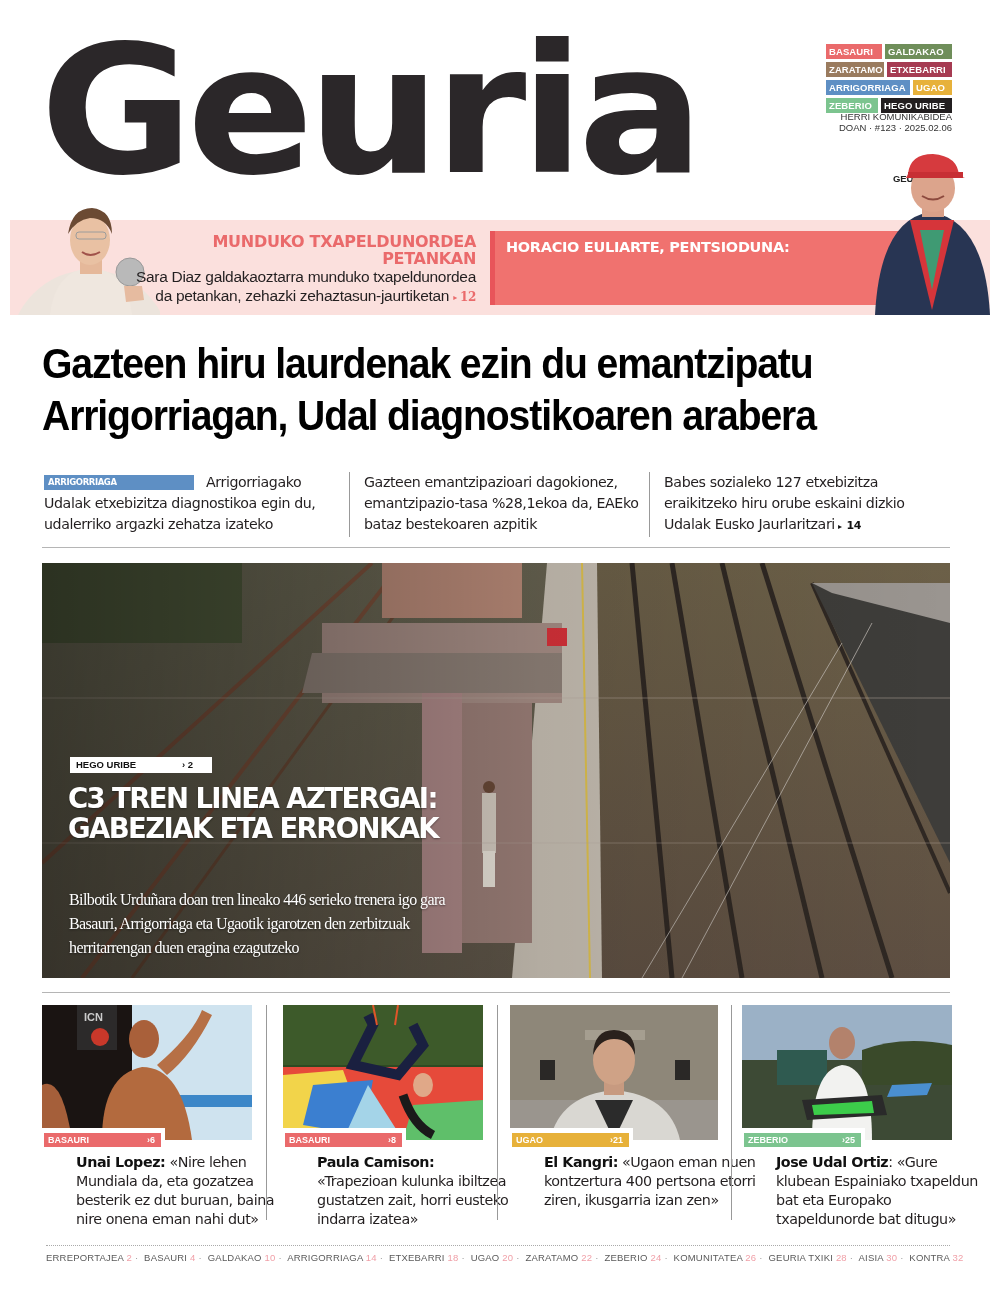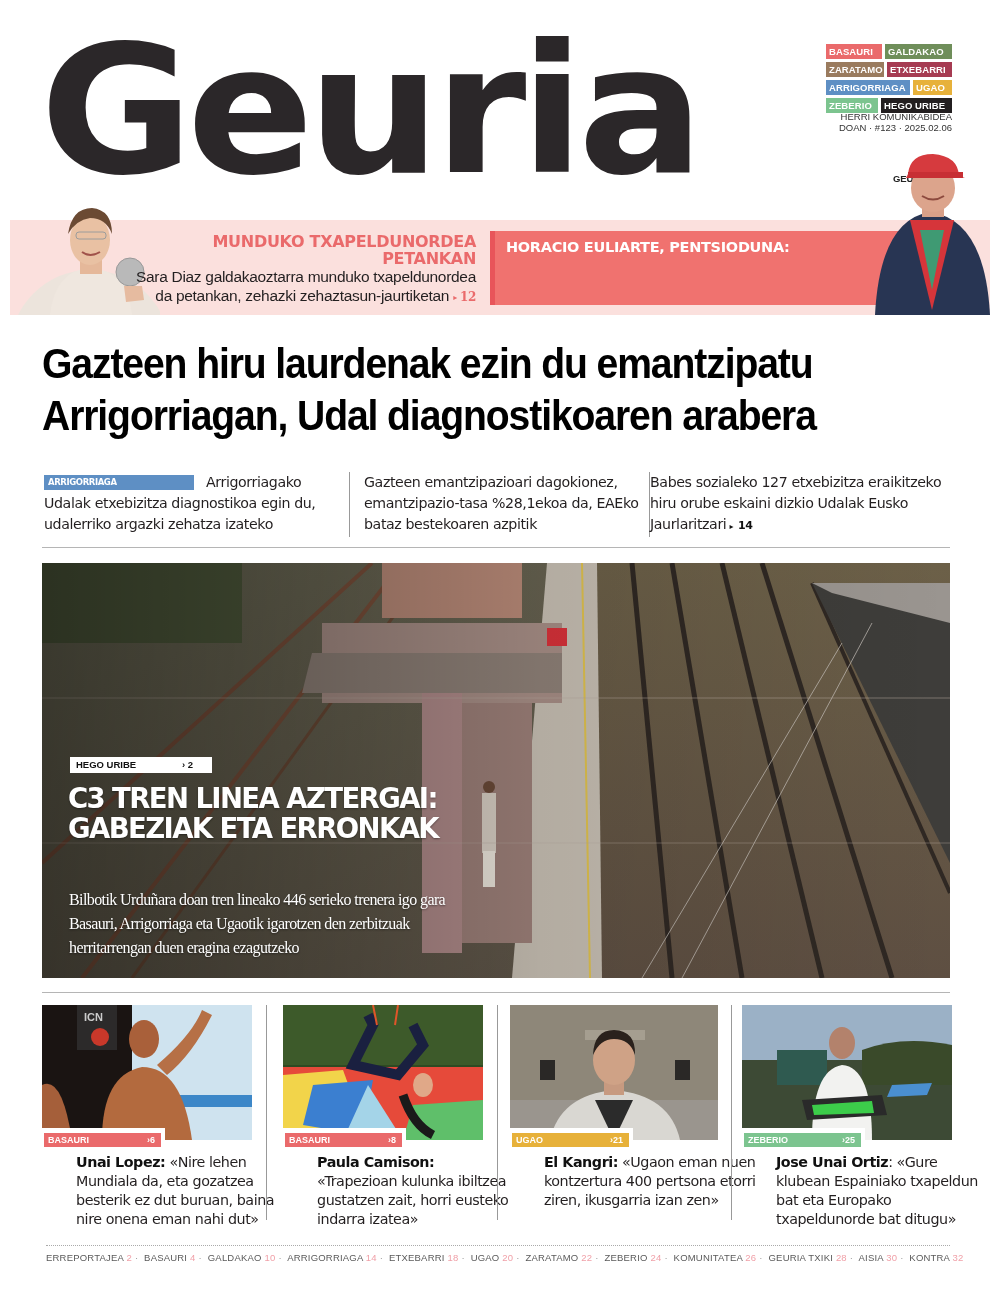--- a/index.html
+++ b/index.html
@@ -31,21 +31,21 @@
   .teaser-right .pg { color: #fff; }
 
   
   .headline { position: absolute; left: 42px; top: 338px; width: 920px; font-family: "Liberation Sans", sans-serif; font-weight: 700; font-size: 42.5px; line-height: 52px; letter-spacing: -1.2px; color: #000; transform: scaleX(0.92); transform-origin: left top; white-space: nowrap; }
 
   
   .subcols { position: absolute; left: 44px; top: 472px; width: 906px; display: flex; }
   .subcol { font-family: "DejaVu Sans", sans-serif; font-size: 14.2px; line-height: 21px; color: #231f20; letter-spacing: -0.4px; }
   .subcol.c1 { width: 305px; padding-right: 12px; }
   .subcol.c2 { width: 300px; padding-left: 14px; padding-right: 10px; border-left: 1px solid #999; }
-  .subcol.c3 { width: 300px; border-left: 1px solid #999; }
+  .subcol.c3 { width: 300px; padding-left: 14px; border-left: 1px solid #999; }
   .tag-arrigorriaga { display: inline-block; width: 150px; height: 15px; background: #5e8fc4; color: #fff; font-weight: 700; font-size: 8.5px; line-height: 15px; padding-left: 4px; vertical-align: 2px; margin-right: 12px; text-transform: uppercase; }
   .pg-black { font-family: "DejaVu Sans", sans-serif; font-weight: 700; font-size: 11px; color: #111; }
   .pg-black .tri { font-size: 8px; margin: 0 5px 0 3px; }
   .rule { position: absolute; left: 42px; width: 908px; height: 1px; background: #b5b5b5; }
 
   
   .mainphoto { position: absolute; left: 42px; top: 563px; width: 908px; height: 415px; overflow: hidden; background: #6d6357; }
   .mainphoto svg { display: block; }
   .hego-tag { position: absolute; left: 70px; top: 757px; width: 142px; height: 16px; background: #fff; font-weight: 700; font-size: 9.5px; line-height: 16px; padding-left: 6px; color: #111; }
   .hego-tag .n { position: absolute; left: 112px; }
@@ -302,21 +302,21 @@
       <rect x="35" y="45" width="50" height="35" fill="#2f5a50"></rect>
       <path d="M150 80 L190 78 L185 90 L145 92Z" fill="#4a8fd0"></path>
       <path d="M70 135 Q70 65 100 60 Q130 62 130 135Z" fill="#f2f2f0"></path>
       <ellipse cx="100" cy="38" rx="13" ry="16" fill="#b3826c"></ellipse>
       <path d="M60 95 L140 90 L145 110 L65 115Z" fill="#2a2a2a"></path>
       <path d="M70 100 L130 96 L132 108 L72 110Z" fill="#3ccc4a"></path>
     </svg>
   </div>
   <div class="tag-wrap"></div>
   <div class="tag" style="background:#7cc48f;"><span>ZEBERIO</span><span class="n"><span>›</span><span>25</span></span></div>
-  <div class="text"><b>Jose Unai Ortiz</b><span>: «Gure klubean Espainiako txapeldun bat eta Europako txapeldunorde bat ditugu»</span></div>
+  <div class="text"><b>Jose Udal Ortiz</b><span>: «Gure klubean Espainiako txapeldun bat eta Europako txapeldunorde bat ditugu»</span></div>
 </div>
 
 <div class="footer-dots"></div>
 <div class="footer">
   <span><span>ERREPORTAJEA</span> <span class="num">2</span></span><span class="sep">·</span>
   <span><span>BASAURI</span> <span class="num">4</span></span><span class="sep">·</span>
   <span><span>GALDAKAO</span> <span class="num">10</span></span><span class="sep">·</span>
   <span><span>ARRIGORRIAGA</span> <span class="num">14</span></span><span class="sep">·</span>
   <span><span>ETXEBARRI</span> <span class="num">18</span></span><span class="sep">·</span>
   <span><span>UGAO</span> <span class="num">20</span></span><span class="sep">·</span>

